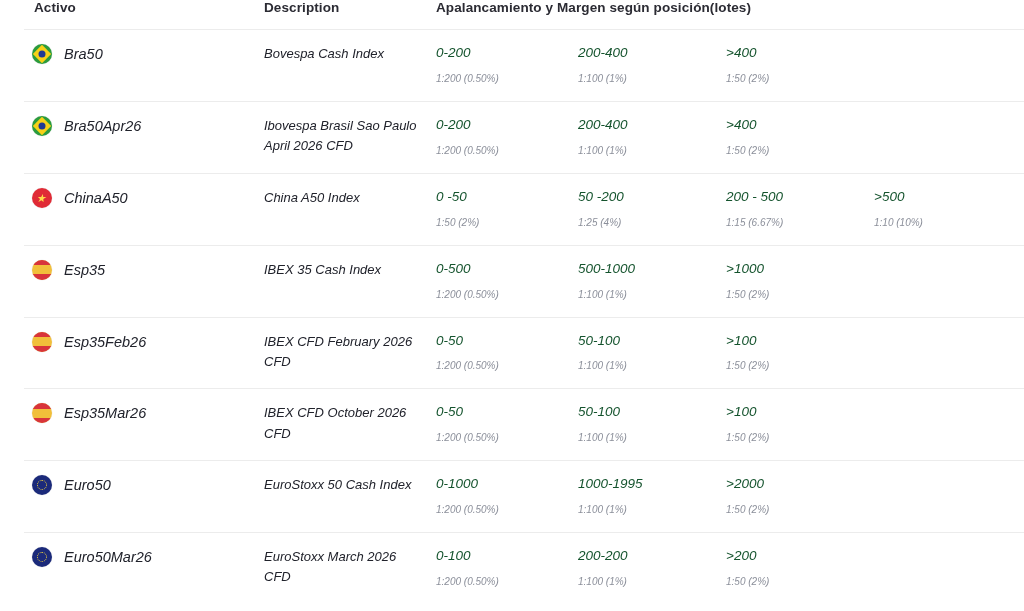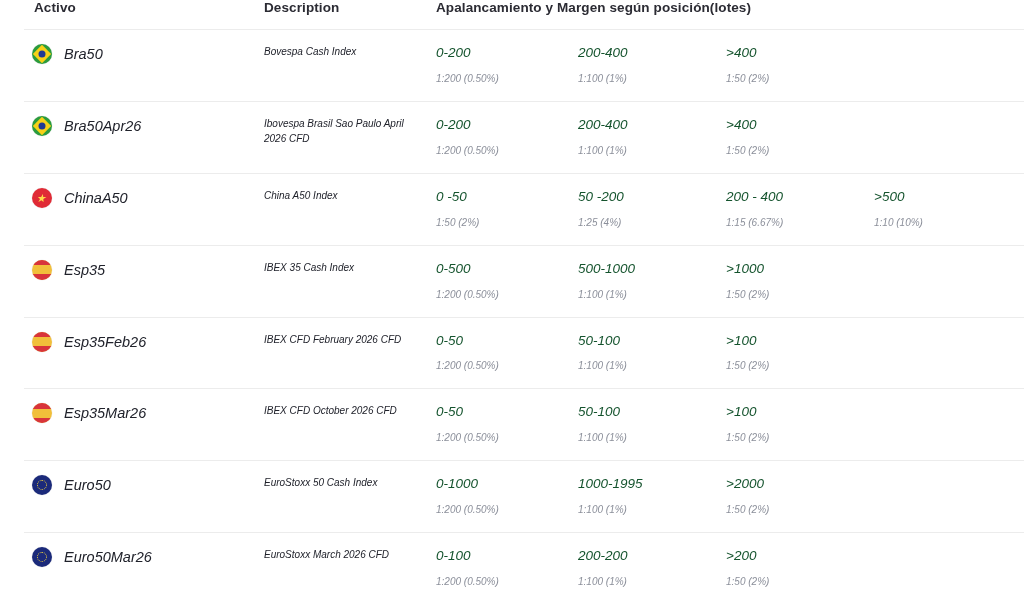--- a/index.html
+++ b/index.html
@@ -124,21 +124,21 @@
     border: 1.2px dotted #f0d23c;
     transform: translate(-50%,-50%);
   }
   .asset-name {
     font-size: 14.5px;
     color: #20222b;
     font-weight: 400;
     white-space: nowrap;
   }
   .desc {
-    font-size: 10px;
+    font-size: 13px;
     color: #20222b;
     line-height: 1.55;
     padding-right: 14px;
   }
   .tier-range {
     font-size: 13.5px;
     color: #14532d;
     line-height: 1.4;
     margin-bottom: 9px;
   }
@@ -229,21 +229,21 @@
           </td>
           <td>
             <div class="tier-range">0 -50</div>
             <div class="tier-value">1:50 (2%)</div>
           </td>
           <td>
             <div class="tier-range">50 -200</div>
             <div class="tier-value">1:25 (4%)</div>
           </td>
           <td>
-            <div class="tier-range">200 - 400</div>
+            <div class="tier-range">200 - 500</div>
             <div class="tier-value">1:15 (6.67%)</div>
           </td>
           <td>
             <div class="tier-range">&gt;500</div>
             <div class="tier-value">1:10 (10%)</div>
           </td>
         </tr>
         <tr>
           <td>
             <div class="asset-cell">

